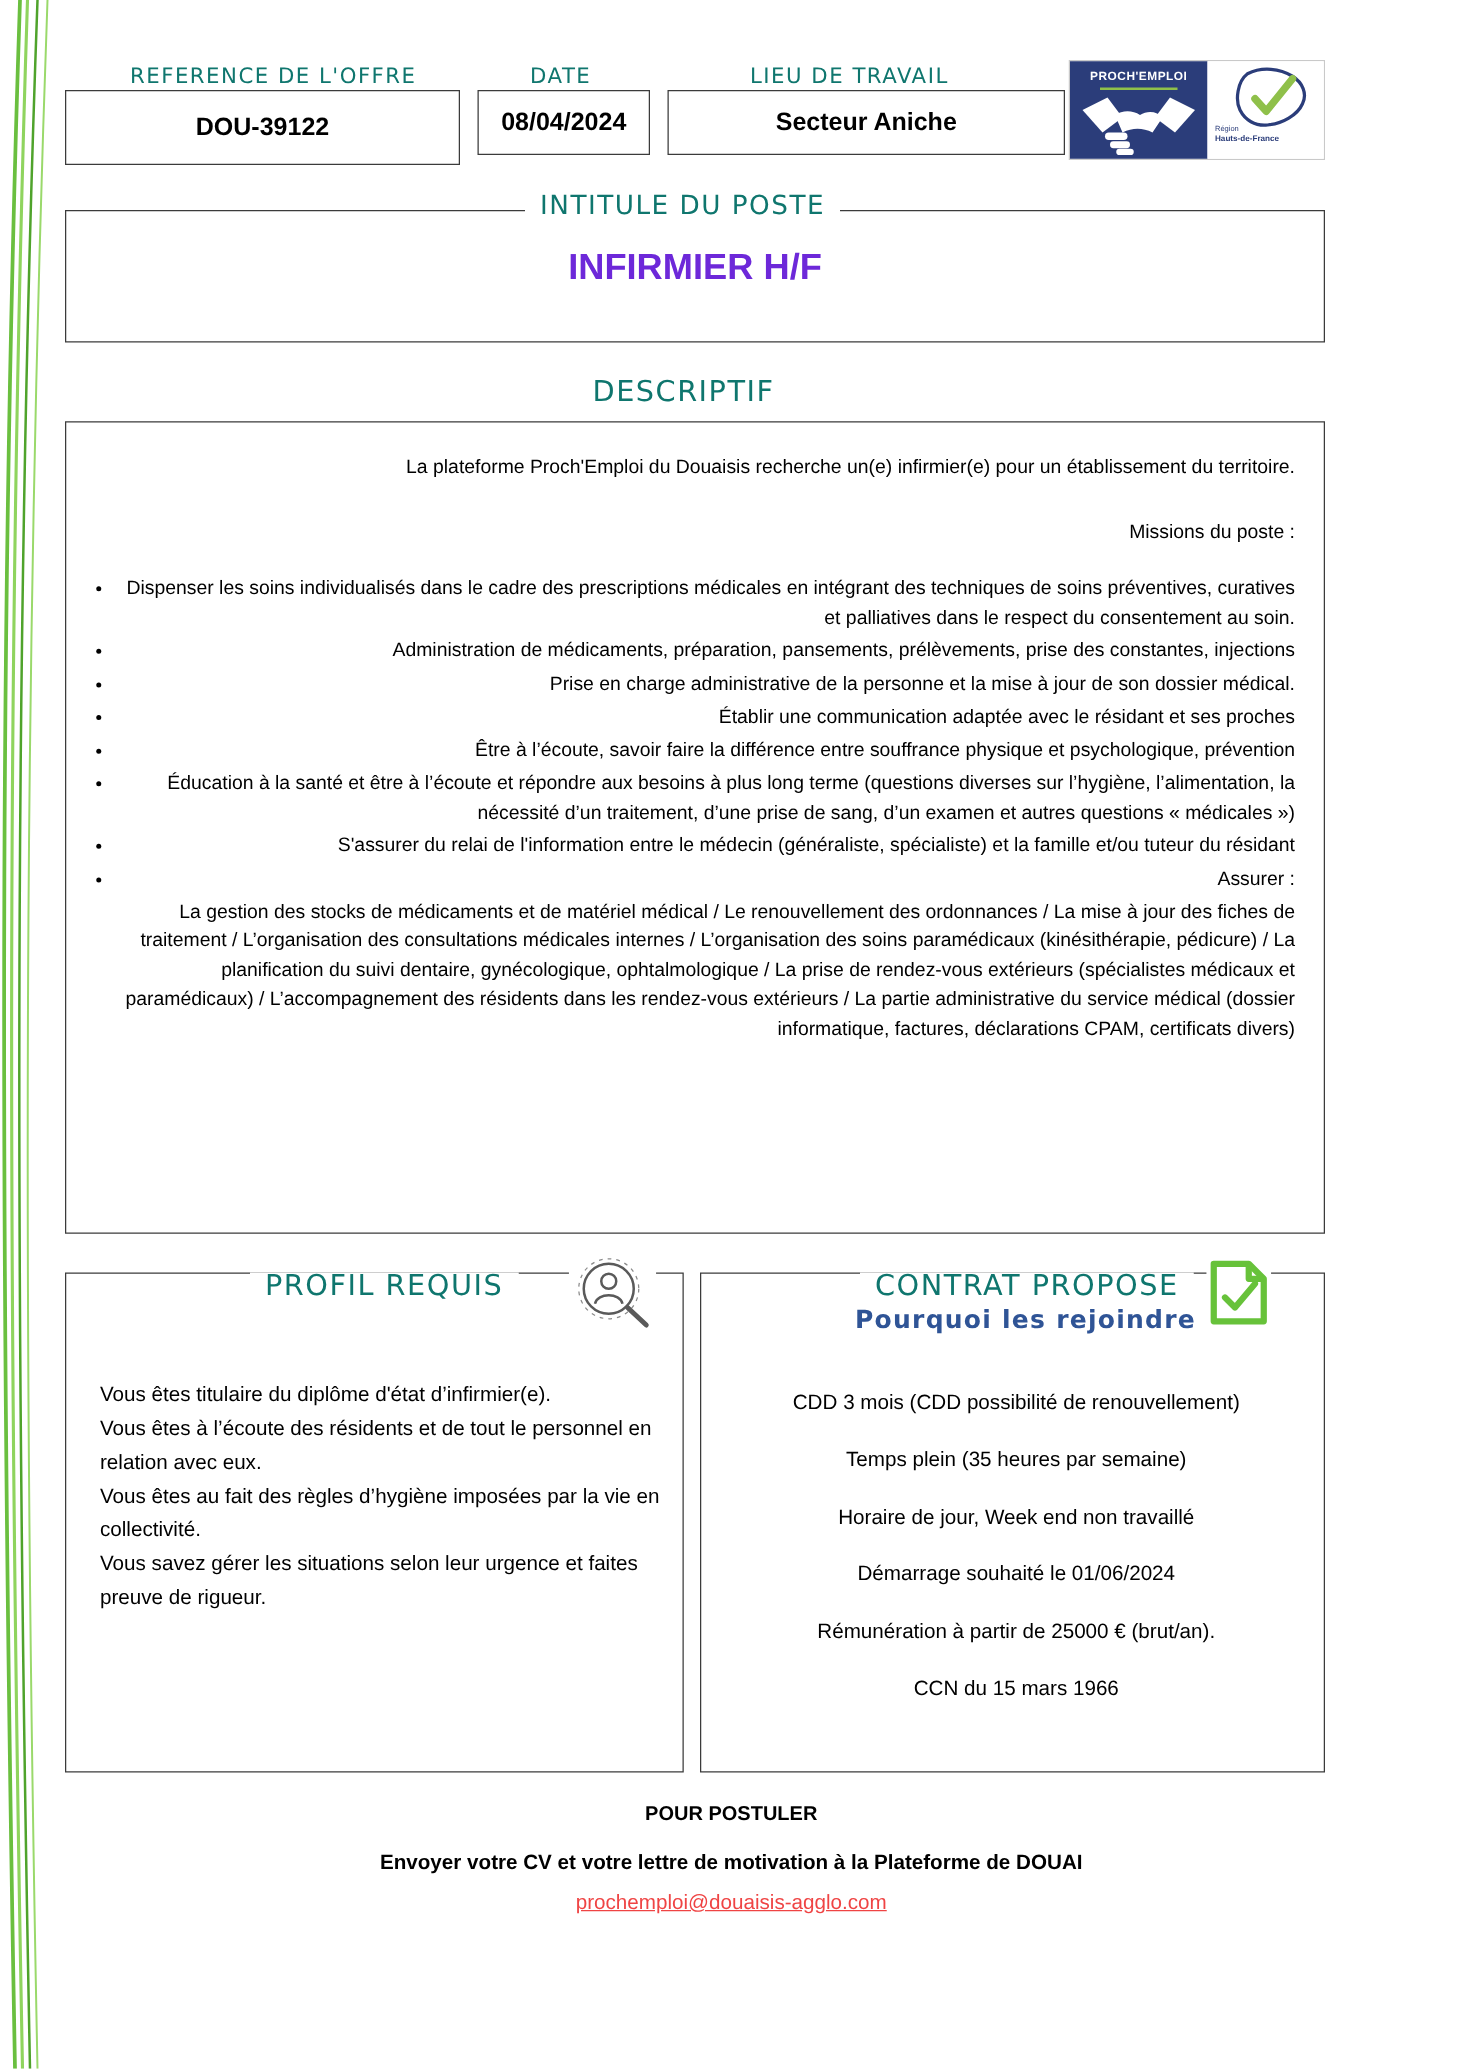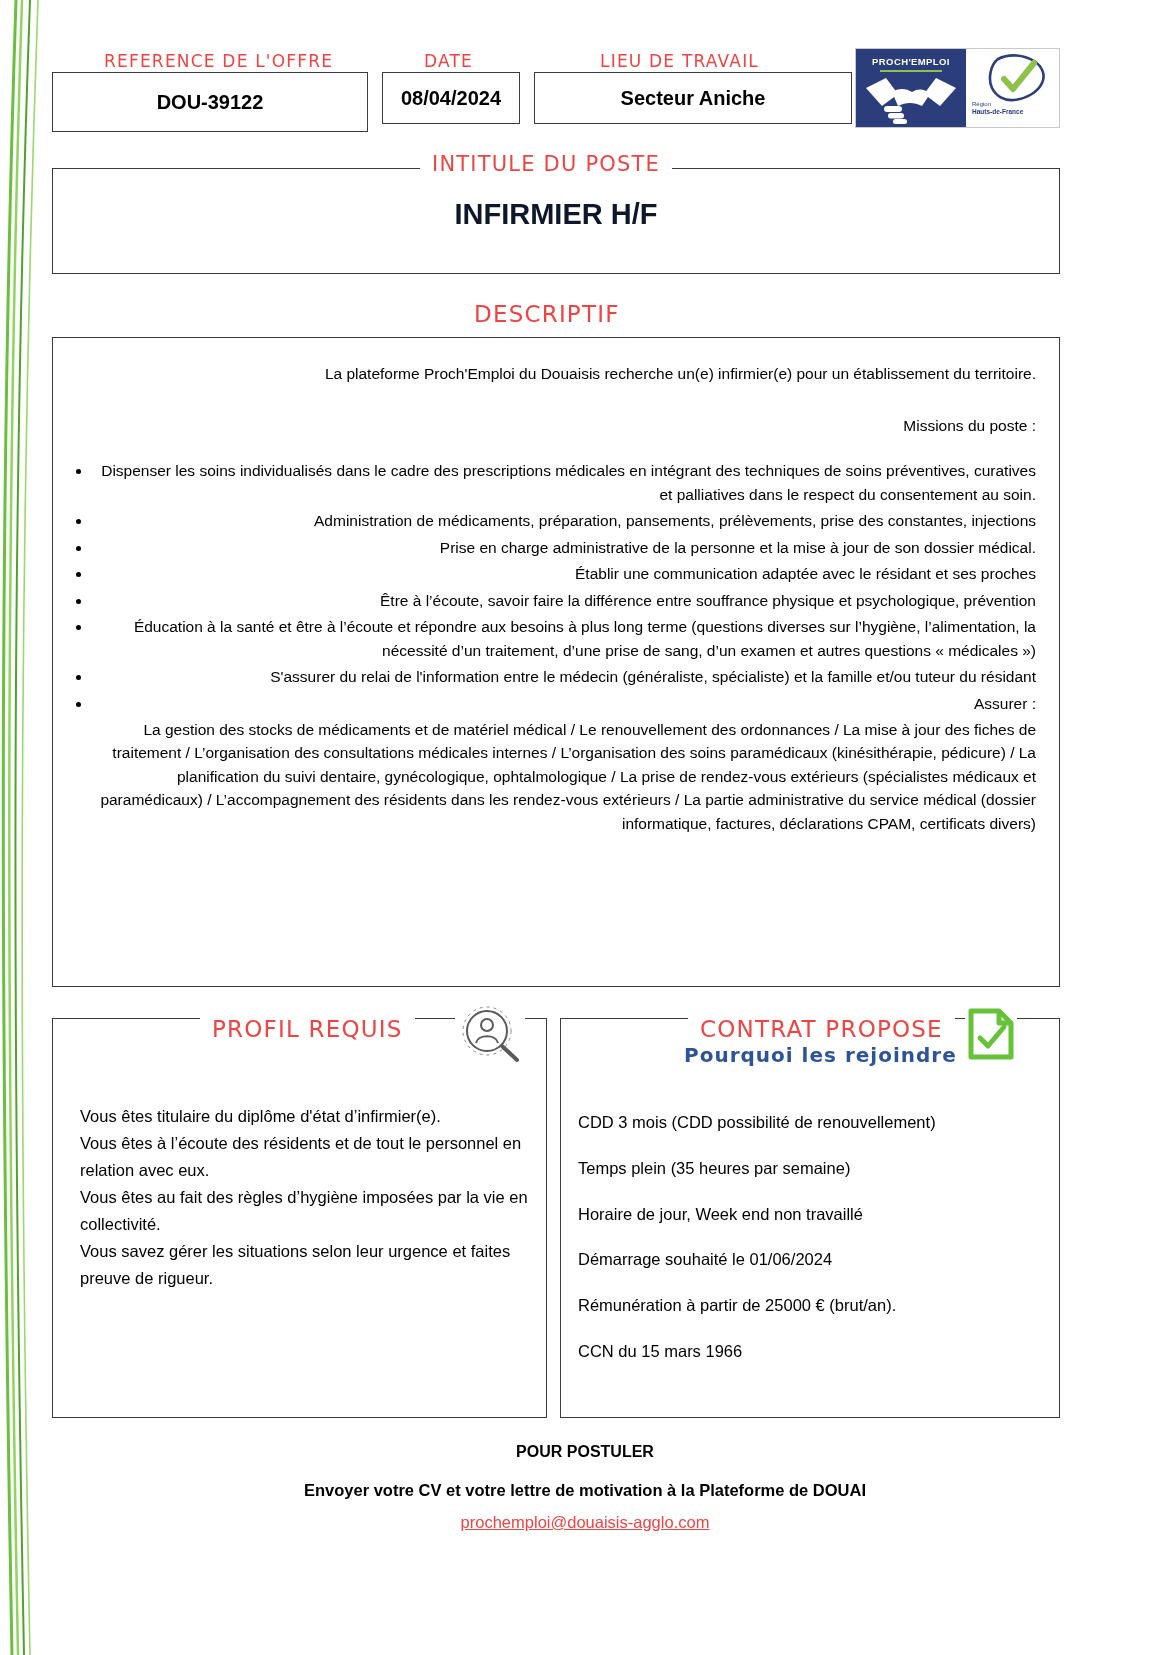--- a/index.html
+++ b/index.html
@@ -17,21 +17,21 @@
   .leaf-stripe { position:absolute; left:0; top:0; width:46px; height:1655px; }
 
   
   .box { border:1px solid #3b3b3b; background:#fff; position:absolute; }
 
   
   .legend {
     position:absolute;
     background:#fff;
     padding:0 12px;
-    color:#ef4444;
+    color:#0f766e;
     font-family:"DejaVu Sans", sans-serif;
     letter-spacing:1.2px;
     white-space:nowrap;
     line-height:1;
   }
 
   
   #hdr-ref   { left:52px;  top:72px;  width:316px; height:60px; }
   #hdr-date  { left:382px; top:72px;  width:138px; height:52px; }
   #hdr-lieu  { left:534px; top:72px;  width:318px; height:52px; }
@@ -62,21 +62,21 @@
     color:#2b3d7a; font-weight:bold; line-height:1.15;
     font-family:"Liberation Sans", sans-serif;
   }
   .logo-region .r1 { font-weight:normal; font-size:6px; display:block;}
 
   
   #box-intitule { left:52px; top:168px; width:1008px; height:106px; }
   #cap-intitule { top:154px; left:420px; font-size:21px; }
   .intitule-val {
     position:absolute; left:52px; top:198px; width:1008px;
-    text-align:center; color:#0f172a; font-weight:bold; font-size:29px;
+    text-align:center; color:#6d28d9; font-weight:bold; font-size:29px;
     font-family:"Liberation Sans", sans-serif;
   }
 
   
   #box-descriptif { left:52px; top:337px; width:1008px; height:650px; }
   #cap-descriptif { top:303px; left:462px; font-size:23px; }
 
   .desc-inner { position:absolute; left:56px; top:362px; width:980px;
                 font-size:15.5px; line-height:1.52;text-align:right; }
   .desc-lead { margin:0 0 28px 0; }
@@ -99,21 +99,21 @@
   #box-contrat { left:560px; top:1018px; width:500px; height:400px; }
   #cap-contrat { top:1018px; left:688px; font-size:23px; }
   #cap-contrat2 {
     position:absolute; top:1043px; left:676px;
     color:#2f5496; font-family:"DejaVu Sans", sans-serif;
     font-size:20px; font-weight:bold; letter-spacing:1px; background:#fff;
     padding:0 8px; white-space:nowrap;
   }
   .contrat-text { position:absolute; left:578px; top:1113px; width:470px;
                   font-size:16.5px; line-height:1.2; }
-  .contrat-text div { margin-bottom:26px; }
+  .contrat-text div { margin-bottom:26px;text-align:center; }
   .icon-check-doc { position:absolute; left:965px; top:1005px; }
 
   
   .foot { position:absolute; width:100%; text-align:center; }
   #foot-title { top:1443px; font-size:16px; font-weight:bold; }
   #foot-line  { top:1481px; font-size:16.5px; font-weight:bold; }
   #foot-mail  { top:1513px; font-size:16.5px; color:#ef4444; text-decoration:underline; }
 </style>
 </head>
 <body>

